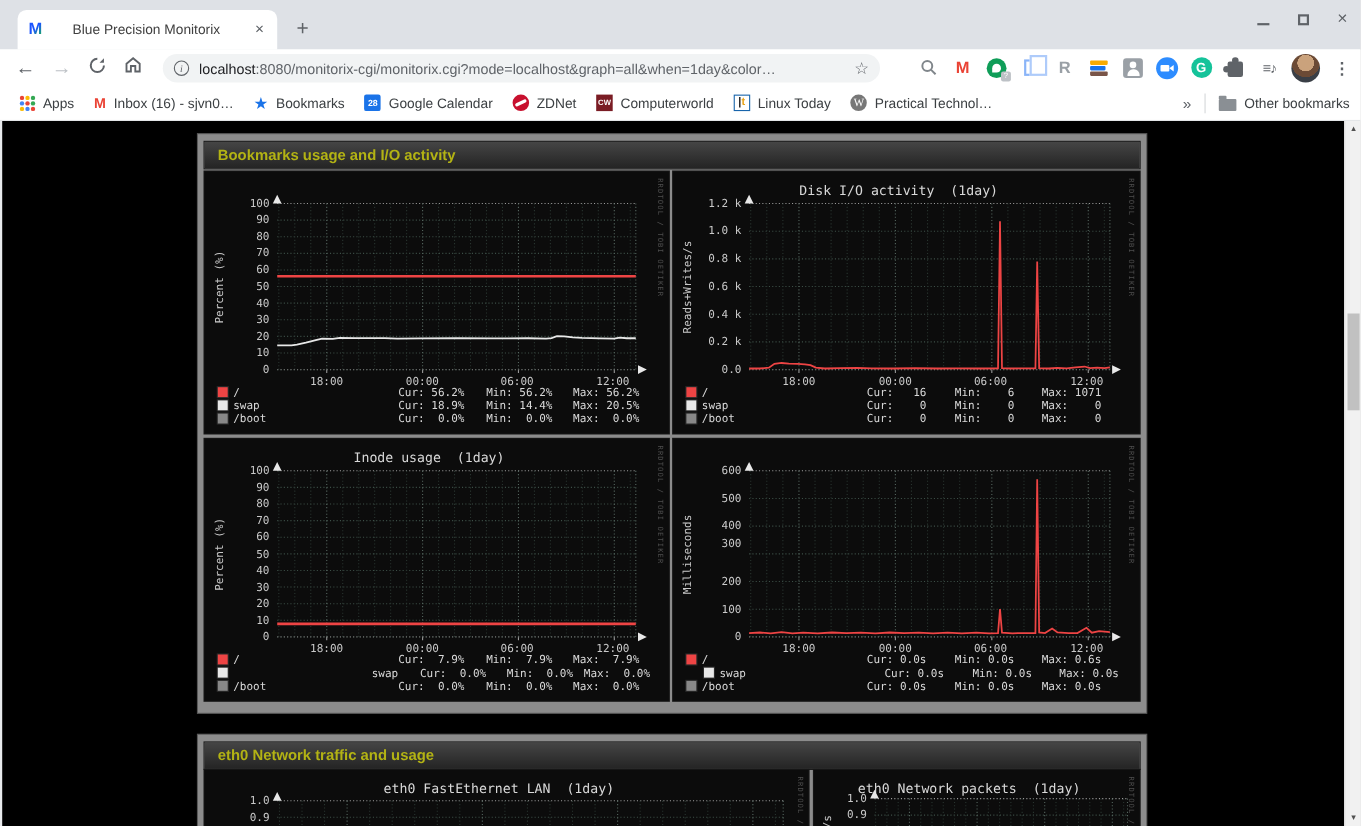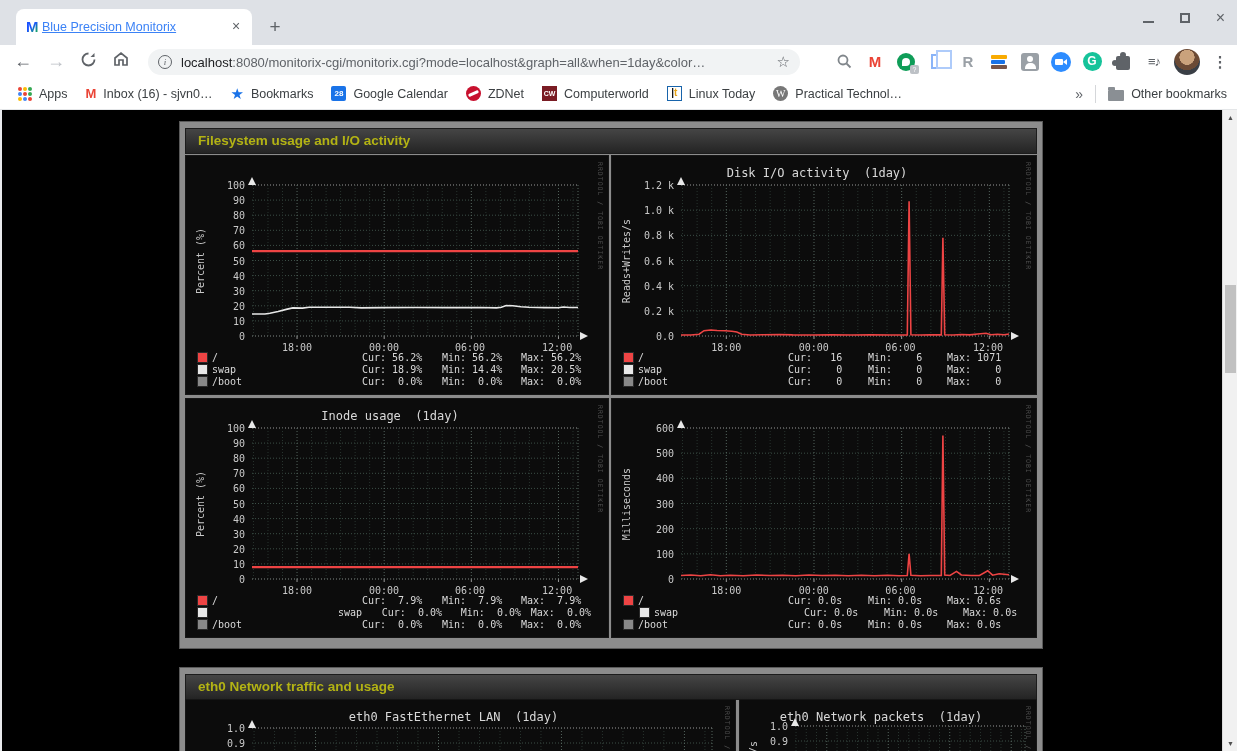--- a/index.html
+++ b/index.html
@@ -4,21 +4,21 @@
 <title>Blue Precision Monitorix</title>
 <style>
   * { margin:0; padding:0; box-sizing:border-box; }
   html,body { width:1237px; height:751px; overflow:hidden; font-family:"Liberation Sans",sans-serif; background:#fff; }
   .window { position:relative; width:1237px; height:751px; }
 
   
   .tabstrip { position:absolute; left:0; top:0; width:100%; height:45px; background:#dee1e6; }
   .tab { position:absolute; left:16px; top:9px; width:236px; height:36px; background:#fff; border-radius:8px 8px 0 0; display:flex; align-items:center; padding:0 8px 0 10px; }
   .tab-favicon { width:16px; height:16px; font-weight:bold; font-size:15px; line-height:16px; background:linear-gradient(135deg,#1a53ff 40%,#16a765 75%); -webkit-background-clip:text; background-clip:text; color:transparent; }
-  .tab-title { flex:1; margin-left:0; font-size:12.5px; color:#3b82f6; white-space:nowrap; overflow:hidden;text-decoration:underline; }
+  .tab-title { flex:1; margin-left:24px; font-size:12.5px; color:#404040; white-space:nowrap; overflow:hidden; }
   .tab-close { width:16px; height:16px; font-size:14px; line-height:15px; text-align:center; color:#5f6368; border-radius:8px; }
   .newtab { position:absolute; left:262px; top:14px; width:26px; height:26px; font-size:19px; line-height:25px; text-align:center; color:#5f6368; }
   .winctl { position:absolute; right:12px; top:12px; display:flex; gap:26px; align-items:center; }
   .wc-min { width:11px; height:2px; background:#5f6368; margin-top:8px; }
   .wc-max { width:10px; height:10px; border:2px solid #5f6368; }
   .wc-close { font-size:16px; color:#5f6368; line-height:12px; }
 
   
   .toolbar { position:absolute; left:0; top:45px; width:100%; height:33px; background:#fff; display:flex; align-items:center; }
   .navbtns { display:flex; align-items:center; gap:15px; padding-left:14px; }
@@ -233,21 +233,21 @@
       <span class="bm-div"></span>
       <span class="bm" style="margin-left:0">
         <span class="ico-folder"></span>
         <span class="bm-label">Other bookmarks</span>
       </span>
     </span>
   </div>
 
   <div class="content">
     <div class="section sec1">
-      <div class="sec-header">Filesystem usage and I/O activity</div>
+      <div class="sec-header">Bookmarks usage and I/O activity</div>
       <div class="chart-panel p0">
           <div class="c-ylabel" style="left: 14px; top: 104.5px;">Percent (%)</div>
           <div class="c-ytick" style="top: 24px; left: 0px; width: 59px;">100</div>
           <div class="c-ytick" style="top: 39.1px; left: 0px; width: 59px;">90</div>
           <div class="c-ytick" style="top: 54.2px; left: 0px; width: 59px;">80</div>
           <div class="c-ytick" style="top: 69.3px; left: 0px; width: 59px;">70</div>
           <div class="c-ytick" style="top: 84.4px; left: 0px; width: 59px;">60</div>
           <div class="c-ytick" style="top: 99.5px; left: 0px; width: 59px;">50</div>
           <div class="c-ytick" style="top: 114.6px; left: 0px; width: 59px;">40</div>
           <div class="c-ytick" style="top: 129.7px; left: 0px; width: 59px;">30</div>
@@ -435,21 +435,21 @@
           <div class="c-leg" style="top: 196px;"><span class="c-sw" style="background: rgb(238, 68, 68);"></span><span style="display: inline-block; width: 150px;">/</span><span style="display: inline-block; width: 80px;">Cur:  7.9%</span><span style="display: inline-block; width: 79px;">Min:  7.9%</span><span style="display: inline-block; width: 70px;">Max:  7.9%</span></div>
           <div class="c-leg" style="top: 208px; text-align: right;"><span class="c-sw" style="background: rgb(232, 232, 232);"></span><span style="display: inline-block; width: 150px;">swap</span><span style="display: inline-block; width: 80px;">Cur:  0.0%</span><span style="display: inline-block; width: 79px;">Min:  0.0%</span><span style="display: inline-block; width: 70px;">Max:  0.0%</span></div>
           <div class="c-leg" style="top: 220px;"><span class="c-sw" style="background: rgb(136, 136, 136);"></span><span style="display: inline-block; width: 150px;">/boot</span><span style="display: inline-block; width: 80px;">Cur:  0.0%</span><span style="display: inline-block; width: 79px;">Min:  0.0%</span><span style="display: inline-block; width: 70px;">Max:  0.0%</span></div>
           <div class="c-mark">RRDTOOL / TOBI OETIKER</div>
         </div>
       <div class="chart-panel p3">
           <div class="c-ylabel" style="left: 14px; top: 104.5px;">Milliseconds</div>
           <div class="c-ytick" style="top: 24px; left: 0px; width: 62px;">600</div>
           <div class="c-ytick" style="top: 49.1667px; left: 0px; width: 62px;">500</div>
           <div class="c-ytick" style="top: 74.3333px; left: 0px; width: 62px;">400</div>
-          <div class="c-ytick" style="top: 100px; left: 0px; width: 62px;">300</div>
+          <div class="c-ytick" style="top: 90px; left: 0px; width: 62px;">300</div>
           <div class="c-ytick" style="top: 124.667px; left: 0px; width: 62px;">200</div>
           <div class="c-ytick" style="top: 149.833px; left: 0px; width: 62px;">100</div>
           <div class="c-ytick" style="top: 175px; left: 0px; width: 62px;">0</div>
           <div class="c-xtick" style="left: 89.264px; top: 186px;">18:00</div>
           <div class="c-xtick" style="left: 176.84px; top: 186px;">00:00</div>
           <div class="c-xtick" style="left: 263.432px; top: 186px;">06:00</div>
           <div class="c-xtick" style="left: 351.008px; top: 186px;">12:00</div>
           <svg width="424" height="238" style="position: absolute; left: 0px; top: 0px;">
             <line x1="69" y1="29" x2="397" y2="29" stroke="#9a9a9a" stroke-width="1" stroke-dasharray="1,2"></line>
             <line x1="69" y1="54.16666666666667" x2="397" y2="54.16666666666667" stroke="#3c4f47" stroke-width="1" stroke-dasharray="1,2"></line>

